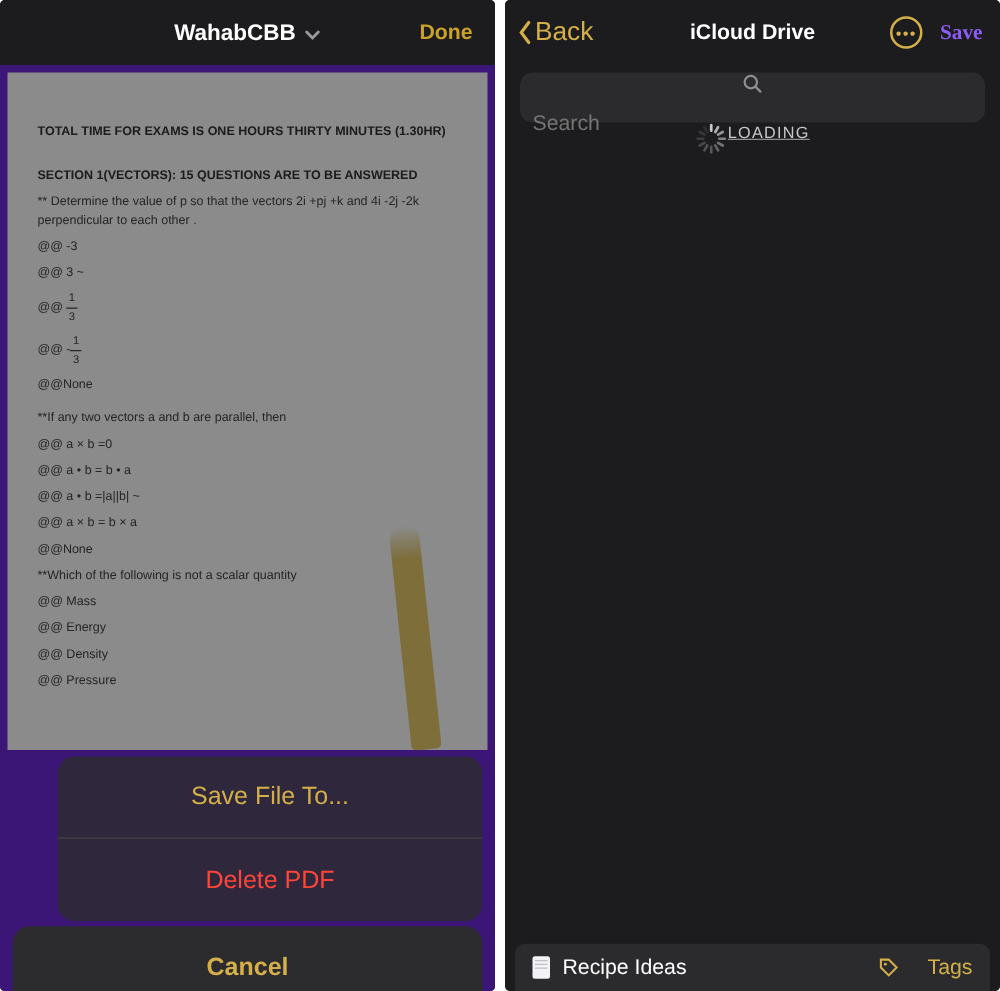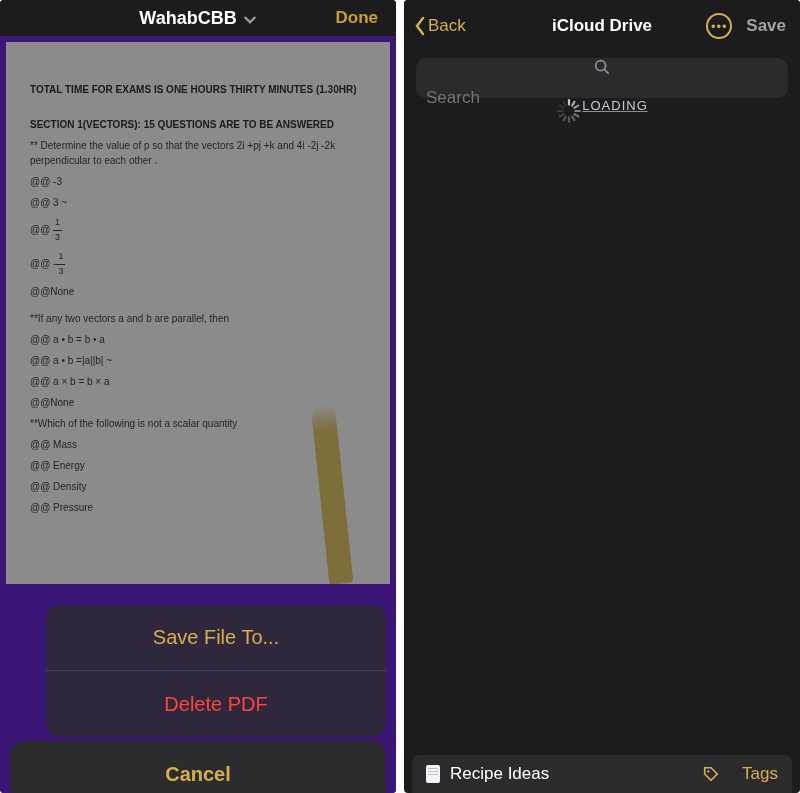--- a/index.html
+++ b/index.html
@@ -17,21 +17,21 @@
     height: 793px;
     background: #1c1c1e;
     border-radius: 4px;
     overflow: hidden;
     position: relative;
     display: flex;
     flex-direction: column;
   }
   
   .left-header {
-    height: 36px;
+    height: 52px;
     display: flex;
     align-items: center;
     justify-content: center;
     position: relative;
     background: #1c1c1e;
   }
   .left-header .title-wrap {
     display: flex;
     align-items: center;
     gap: 6px;
@@ -137,21 +137,21 @@
     justify-content: center;
     position: relative;
     background: #1c1c1e;
   }
   .back-btn {
     position: absolute;
     left: 10px;
     display: flex;
     align-items: center;
     color: #d5b04a;
-    font-size: 17px;
+    font-size: 21px;
     gap: 2px;
   }
   .right-title {
     color: #fff;
     font-weight: 700;
     font-size: 17px;
   }
   .right-actions {
     position: absolute;
     right: 14px;
@@ -161,21 +161,21 @@
   }
   .more-circle {
     width: 26px; height: 26px;
     border: 2px solid #d5b04a;
     border-radius: 50%;
     display:flex;align-items:center;justify-content:center;
     color:#d5b04a;
     font-size: 13px;
     letter-spacing: 1px;
   }
-  .save-text { color:#a3a3a3; font-weight:600; font-size:17px; }
+  .save-text { color:#8b5cf6; font-weight:600; font-size:17px;font-family:Liberation Serif, serif; }
   .search-bar {
     margin: 6px 12px 0 12px;
     background: #2b2b2d;
     border-radius: 10px;
     height: 40px;
     display: flex;
     align-items: center;
     padding: 0 10px;
     gap: 8px;
     flex-direction: column;
@@ -263,20 +263,21 @@
       <div class="line">@@ 3      ~</div>
       <div class="line">
         <span>@@ </span><span class="frac"><span class="n">1</span><span class="d">3</span></span>
       </div>
       <div class="line">
         <span>@@ -</span><span class="frac"><span class="n">1</span><span class="d">3</span></span>
       </div>
       <div class="line">@@None</div>
       <div style="height:6px"></div>
       <div class="line">**If any two vectors  a  and  b  are parallel, then</div>
+      <div class="line">@@ a  × b  =0</div>
       <div class="line">@@ a • b  = b • a</div>
       <div class="line">@@ a • b  =|a||b|     ~</div>
       <div class="line">@@ a  × b  = b  × a</div>
       <div class="line">@@None</div>
       <div class="line">**Which of the following is not a scalar quantity</div>
       <div class="line">@@ Mass</div>
       <div class="line">@@ Energy</div>
       <div class="line">@@ Density</div>
       <div class="line">@@ Pressure</div>
       <div class="yellow-stroke"></div>

